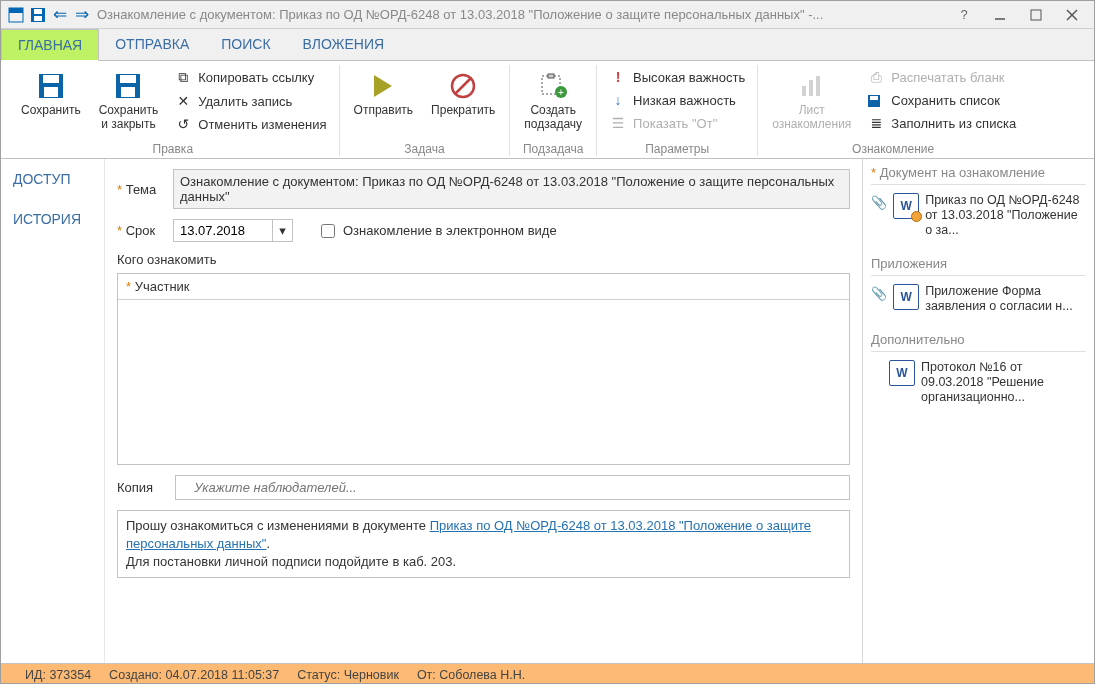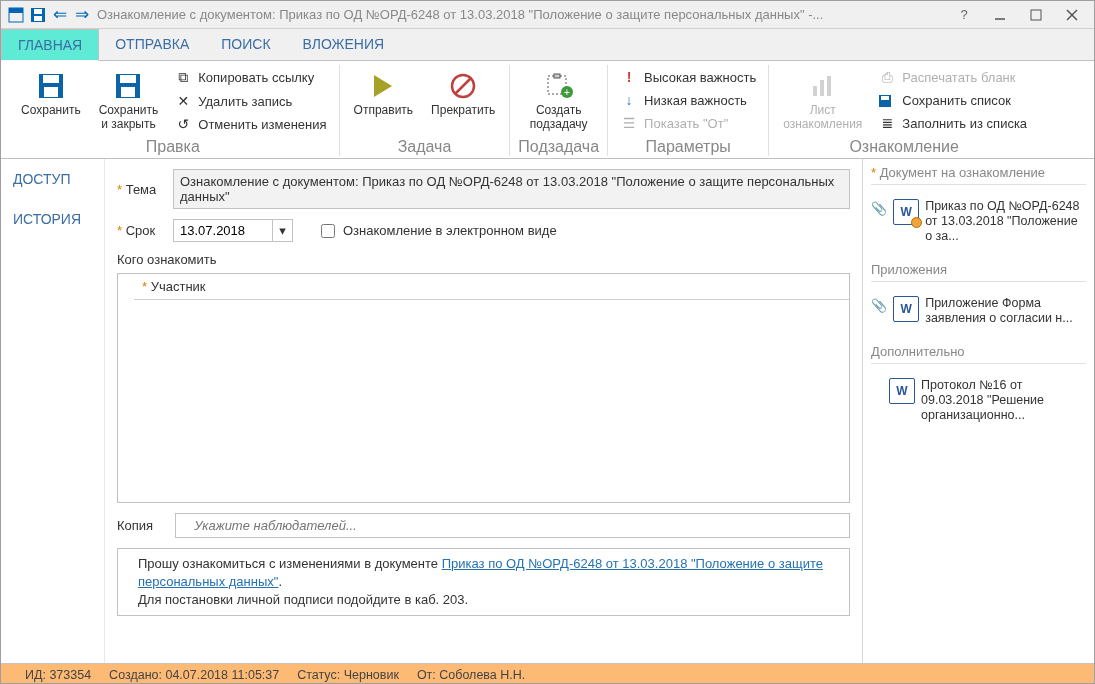--- a/index.html
+++ b/index.html
@@ -3,26 +3,26 @@
 <meta charset="utf-8">
 <style>
 * { box-sizing: border-box; margin: 0; padding: 0; }
 body { font-family: "Segoe UI", Tahoma, sans-serif; font-size: 13px; color: #333; background: #fff; width: 1095px; height: 684px; overflow: hidden; border: 1px solid #9f9f9f; }
 .titlebar { display:flex; align-items:center; height:28px; background:#f0f0f0; border-bottom:1px solid #d0d0d0; padding:0 4px; }
 .titlebar .ico { display:inline-flex; align-items:center; justify-content:center; width:22px; height:22px; color:#0066b3; cursor:pointer; }
 .titlebar .title { flex:1; color:#888; font-size:13px; padding-left:4px; overflow:hidden; white-space:nowrap; text-overflow:ellipsis; }
 .titlebar .winbtn { width:36px; height:24px; display:flex; align-items:center; justify-content:center; color:#666; cursor:pointer; }
 .tabstrip { display:flex; height:32px; background:#f0f0f0; border-bottom:1px solid #c0c0c0; }
 .tabstrip .tab { padding:7px 16px; color:#3a6ea5; font-size:14px; cursor:pointer; }
-.tabstrip .tab.active { background:#5eead4; border:1px solid #c0c0c0; border-bottom:1px solid #fff; margin-bottom:-1px; color:#3a6ea5; }
+.tabstrip .tab.active { background:#bef264; border:1px solid #c0c0c0; border-bottom:1px solid #fff; margin-bottom:-1px; color:#3a6ea5; }
 .ribbon { display:flex; background:#fff; border-bottom:1px solid #c0c0c0; padding:4px 6px 2px 6px; height:98px; }
 .group { display:flex; flex-direction:column; align-items:center; border-right:1px solid #e0e0e0; padding:0 8px; }
 .group:last-child { border-right: none; }
 .group-body { display:flex; flex:1; align-items:flex-start; gap:6px; }
-.group-label { color:#888; font-size:16px; padding-top:2px; text-align:center; }
+.group-label { color:#888; font-size:12px; padding-top:2px; text-align:center; }
 .bigbtn { display:flex; flex-direction:column; align-items:center; justify-content:flex-start; padding:4px 6px; cursor:pointer; text-align:center; min-width:62px; }
 .bigbtn .glyph { height:34px; display:flex; align-items:center; justify-content:center; font-size:24px; }
 .bigbtn .lbl { font-size:12px; line-height:14px; }
 .bigbtn.disabled, .smallbtn.disabled { color:#b0b0b0; cursor:default; }
 .vlist { display:flex; flex-direction:column; gap:3px; padding-top:2px; }
 .smallbtn { display:flex; align-items:center; gap:6px; padding:2px 4px; cursor:pointer; font-size:13px; white-space:nowrap; }
 .smallbtn .glyph { width:18px; text-align:center; font-size:14px; }
 .content { display:flex; height: calc(684px - 28px - 32px - 98px - 22px); }
 .leftnav { width:104px; display:flex; flex-direction:column; border-right:1px solid #e8e8e8; }
 .leftnav .item { padding:12px 12px; color:#3a6ea5; cursor:pointer; font-size:14px; }
@@ -31,29 +31,29 @@
 .form { flex:1; padding:10px 12px; display:flex; flex-direction:column; gap:10px; overflow:auto; }
 .row { display:flex; align-items:center; gap:8px; }
 .lab { min-width:48px; font-size:13px; }
 .req::before { content:"* "; color:#d97c00; }
 input.tx, .readonly-box { border:1px solid #c2c2c2; padding:4px 6px; font-size:13px; font-family:inherit; }
 .readonly-box { background:#f2f2f2; flex:1; }
 .dateinput { display:flex; }
 .dateinput input { width:100px; border:1px solid #c2c2c2; padding:3px 6px; font-size:13px; }
 .dateinput .dd { border:1px solid #c2c2c2; border-left:none; width:20px; display:flex; align-items:center; justify-content:center; cursor:pointer; }
 .chk { width:14px; height:14px; }
-.grid { border:1px solid #c2c2c2; height:230px; display:flex; flex-direction:column;padding-left:16px; }
+.grid { border:1px solid #c2c2c2; height:192px; display:flex; flex-direction:column; }
 .grid .hdr { border-bottom:1px solid #d0d0d0; padding:5px 8px; font-size:13px; }
 .copyrow { display:flex; align-items:center; gap:22px; }
 .copyrow input { flex:1; border:1px solid #c2c2c2; padding:4px 18px; font-style:italic; color:#999; font-size:13px; }
-.msgbox { border:1px solid #c2c2c2; padding:6px 20px; font-size:13px; line-height:18px; }
+.msgbox { border:1px solid #c2c2c2; padding:6px 8px; font-size:13px; line-height:18px; }
 .msgbox a { color:#2572b3; text-decoration:underline; cursor:pointer; }
 .rightpanel { width:232px; border-left:1px solid #d6d6d6; padding:6px 8px; overflow:auto; }
 .sect { margin-bottom:16px; }
-.sect-title { color:#888; font-size:13px; border-bottom:1px solid #e0e0e0; padding-bottom:4px; margin-bottom:12px; }
+.sect-title { color:#888; font-size:13px; border-bottom:1px solid #e0e0e0; padding-bottom:4px; margin-bottom:6px; }
 .sect-title.req::before { content:"* "; color:#d97c00; }
 .docitem { display:flex; gap:6px; align-items:flex-start; padding:2px 0; cursor:pointer; }
 .docitem .docicon { flex-shrink:0; width:26px; height:26px; border:1px solid #2a5599; border-radius:2px; background:#fff; display:flex; align-items:center; justify-content:center; color:#2a5599; font-weight:bold; font-size:12px; position:relative; }
 .docitem .clip { color:#888; font-size:13px; padding-top:2px; }
 .docitem .doctxt { font-size:12.5px; line-height:15px; }
 .badge { position:absolute; right:-4px; bottom:-4px; width:11px; height:11px; background:#f2a33a; border-radius:50%; border:1px solid #b86f06; }
 .statusbar { height:22px; border-top:1px solid #c4c4c4; display:flex; align-items:center; gap:18px; padding:0 24px; font-size:12.5px; color:#444; background:#fdba74; }
 svg { display:block; }
 </style>
 </head>

